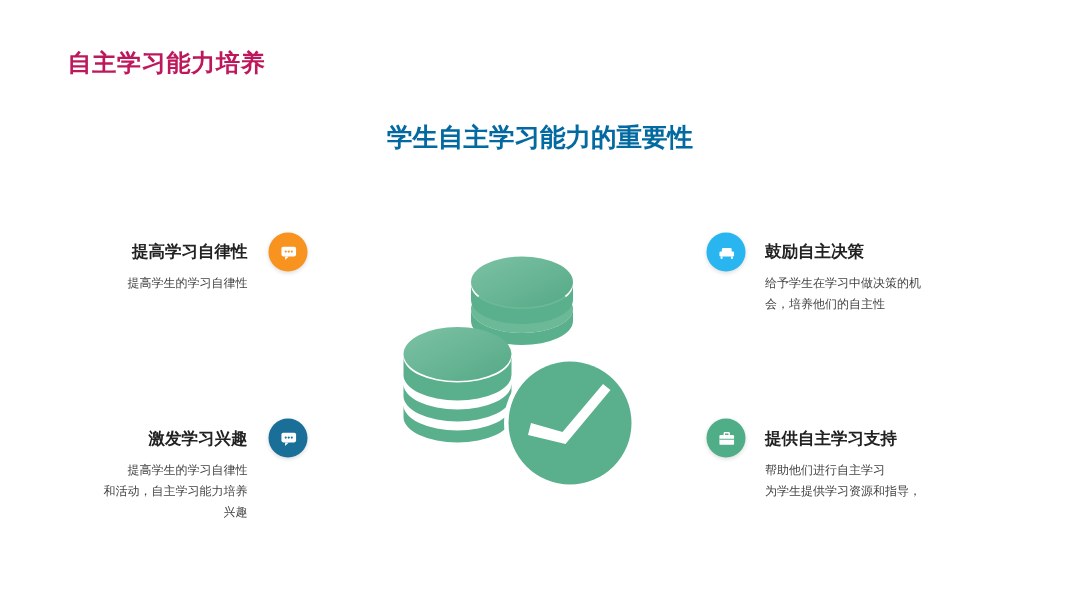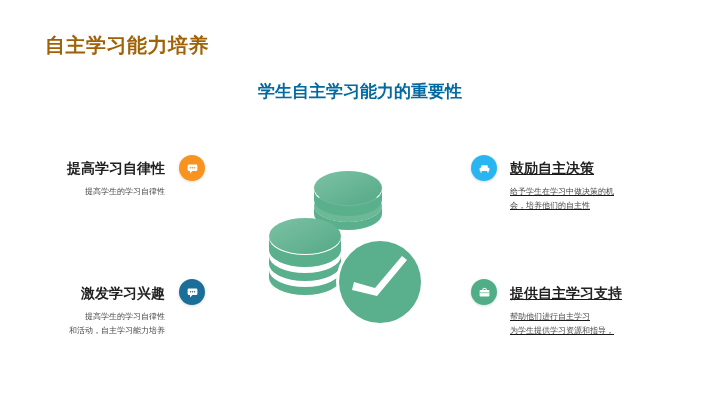--- a/index.html
+++ b/index.html
@@ -1,27 +1,27 @@
 <!DOCTYPE html>
 <html><head>
 <meta charset="utf-8">
 <style>
   * { margin: 0; padding: 0; box-sizing: border-box; }
   html, body { width: 720px; height: 404px; background: #ffffff; overflow: hidden; }
   body { position: relative; font-family: "DejaVu Sans", "Liberation Sans", sans-serif; color: #1a1a1a; }
 
-  .slide-title { position: absolute; left: 45px; top: 32px; font-size: 20px; font-weight: bold; letter-spacing: 0.5px; color: #a16207; }
+  .slide-title { position: absolute; left: 45px; top: 32px; font-size: 16px; font-weight: bold; letter-spacing: 0.5px; color: #be185d; }
   .section-title { position: absolute; left: 0; width: 720px; top: 80px; text-align: center; font-size: 17px; font-weight: bold; color: #0369a1; }
 
   .item { position: absolute; }
-  .item .heading { font-size: 14px; font-weight: bold; color: #222; margin-bottom: 7px; }
+  .item .heading { font-size: 11px; font-weight: bold; color: #222; margin-bottom: 7px; }
   .item .desc { font-size: 8px; line-height: 14px; color: #444; }
 
   .item.left { text-align: right; }
-  .item.right { text-align: left; text-decoration: underline; }
+  .item.right { text-align: left; }
 
   .icon-circle { position: absolute; width: 26px; height: 26px; border-radius: 50%; display: flex; align-items: center; justify-content: center; box-shadow: 0 1px 3px rgba(0,0,0,0.15); }
   .icon-circle svg { width: 13px; height: 13px; }
 
   .hero { position: absolute; left: 250px; top: 160px; width: 200px; height: 180px; }
 </style>
 </head>
 <body>
 
 <div class="slide-title">自主学习能力培养</div>
@@ -41,20 +41,21 @@
       <circle cx="8" cy="7" r="0.9" fill="#f7931e"></circle>
       <circle cx="10.5" cy="7" r="0.9" fill="#f7931e"></circle>
     </svg>
 </div>
 
 <div class="item left" style="right:555px; top:285px; width:150px;">
   <div class="heading">激发学习兴趣</div>
   <div class="desc">
     <div>提高学生的学习自律性</div>
     <div>和活动，自主学习能力培养</div>
+    <div>兴趣</div>
   </div>
 </div>
 <div class="icon-circle" style="left:179px; top:279px; background:#1a6f99;">
   <svg viewBox="0 0 16 16">
       <rect x="2" y="3" width="12" height="8" rx="1.5" fill="#fff"></rect>
       <path d="M5 11 L5 14 L8 11 Z" fill="#fff"></path>
       <circle cx="5.5" cy="7" r="0.9" fill="#1a6f99"></circle>
       <circle cx="8" cy="7" r="0.9" fill="#1a6f99"></circle>
       <circle cx="10.5" cy="7" r="0.9" fill="#1a6f99"></circle>
     </svg>

